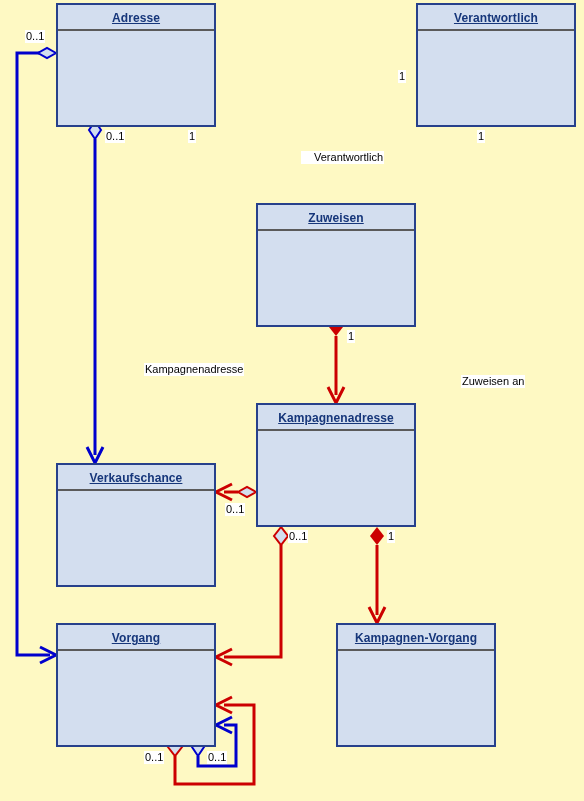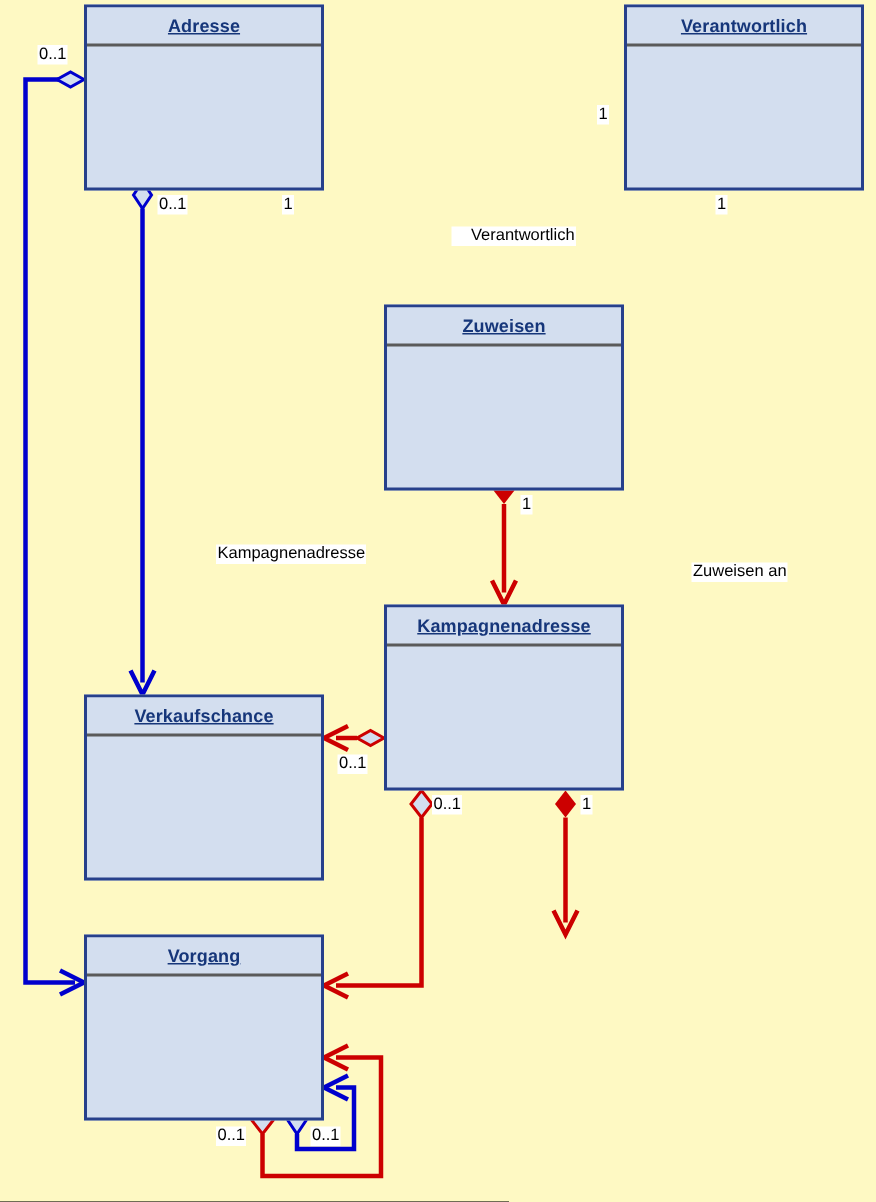--- a/index.html
+++ b/index.html
@@ -152,20 +152,26 @@
     <div class="body-area"></div>
   </div>
 
   <div class="uml-class" id="cls-4" style="left: 56px; top: 463px; width: 160px; height: 124px;">
     <div class="title-bar">
       <span>Verkaufschance</span>
     </div>
     <div class="body-area"></div>
   </div>
 
+  <div class="uml-class" id="cls-6" style="left: 336px; top: 623px; width: 160px; height: 124px;">
+    <div class="title-bar">
+      <span>Kampagnen-Vorgang</span>
+    </div>
+    <div class="body-area"></div>
+  </div>
 
   <div class="edge-label" id="el-0" style="left: 301px; top: 151px; padding-left: 13px;">Verantwortlich</div>
   <div class="edge-label" id="el-1" style="left: 144px; top: 363px;">Kampagnenadresse</div>
   <div class="edge-label" id="el-2" style="left: 461px; top: 375px;">Zuweisen an</div>
 
   <div class="mult" id="ml-0" style="left: 25px; top: 30px;">0..1</div>
   <div class="mult" id="ml-1" style="left: 105px; top: 130px;">0..1</div>
   <div class="mult" id="ml-2" style="left: 188px; top: 130px;">1</div>
   <div class="mult" id="ml-3" style="left: 398px; top: 70px;">1</div>
   <div class="mult" id="ml-4" style="left: 477px; top: 130px;">1</div>

